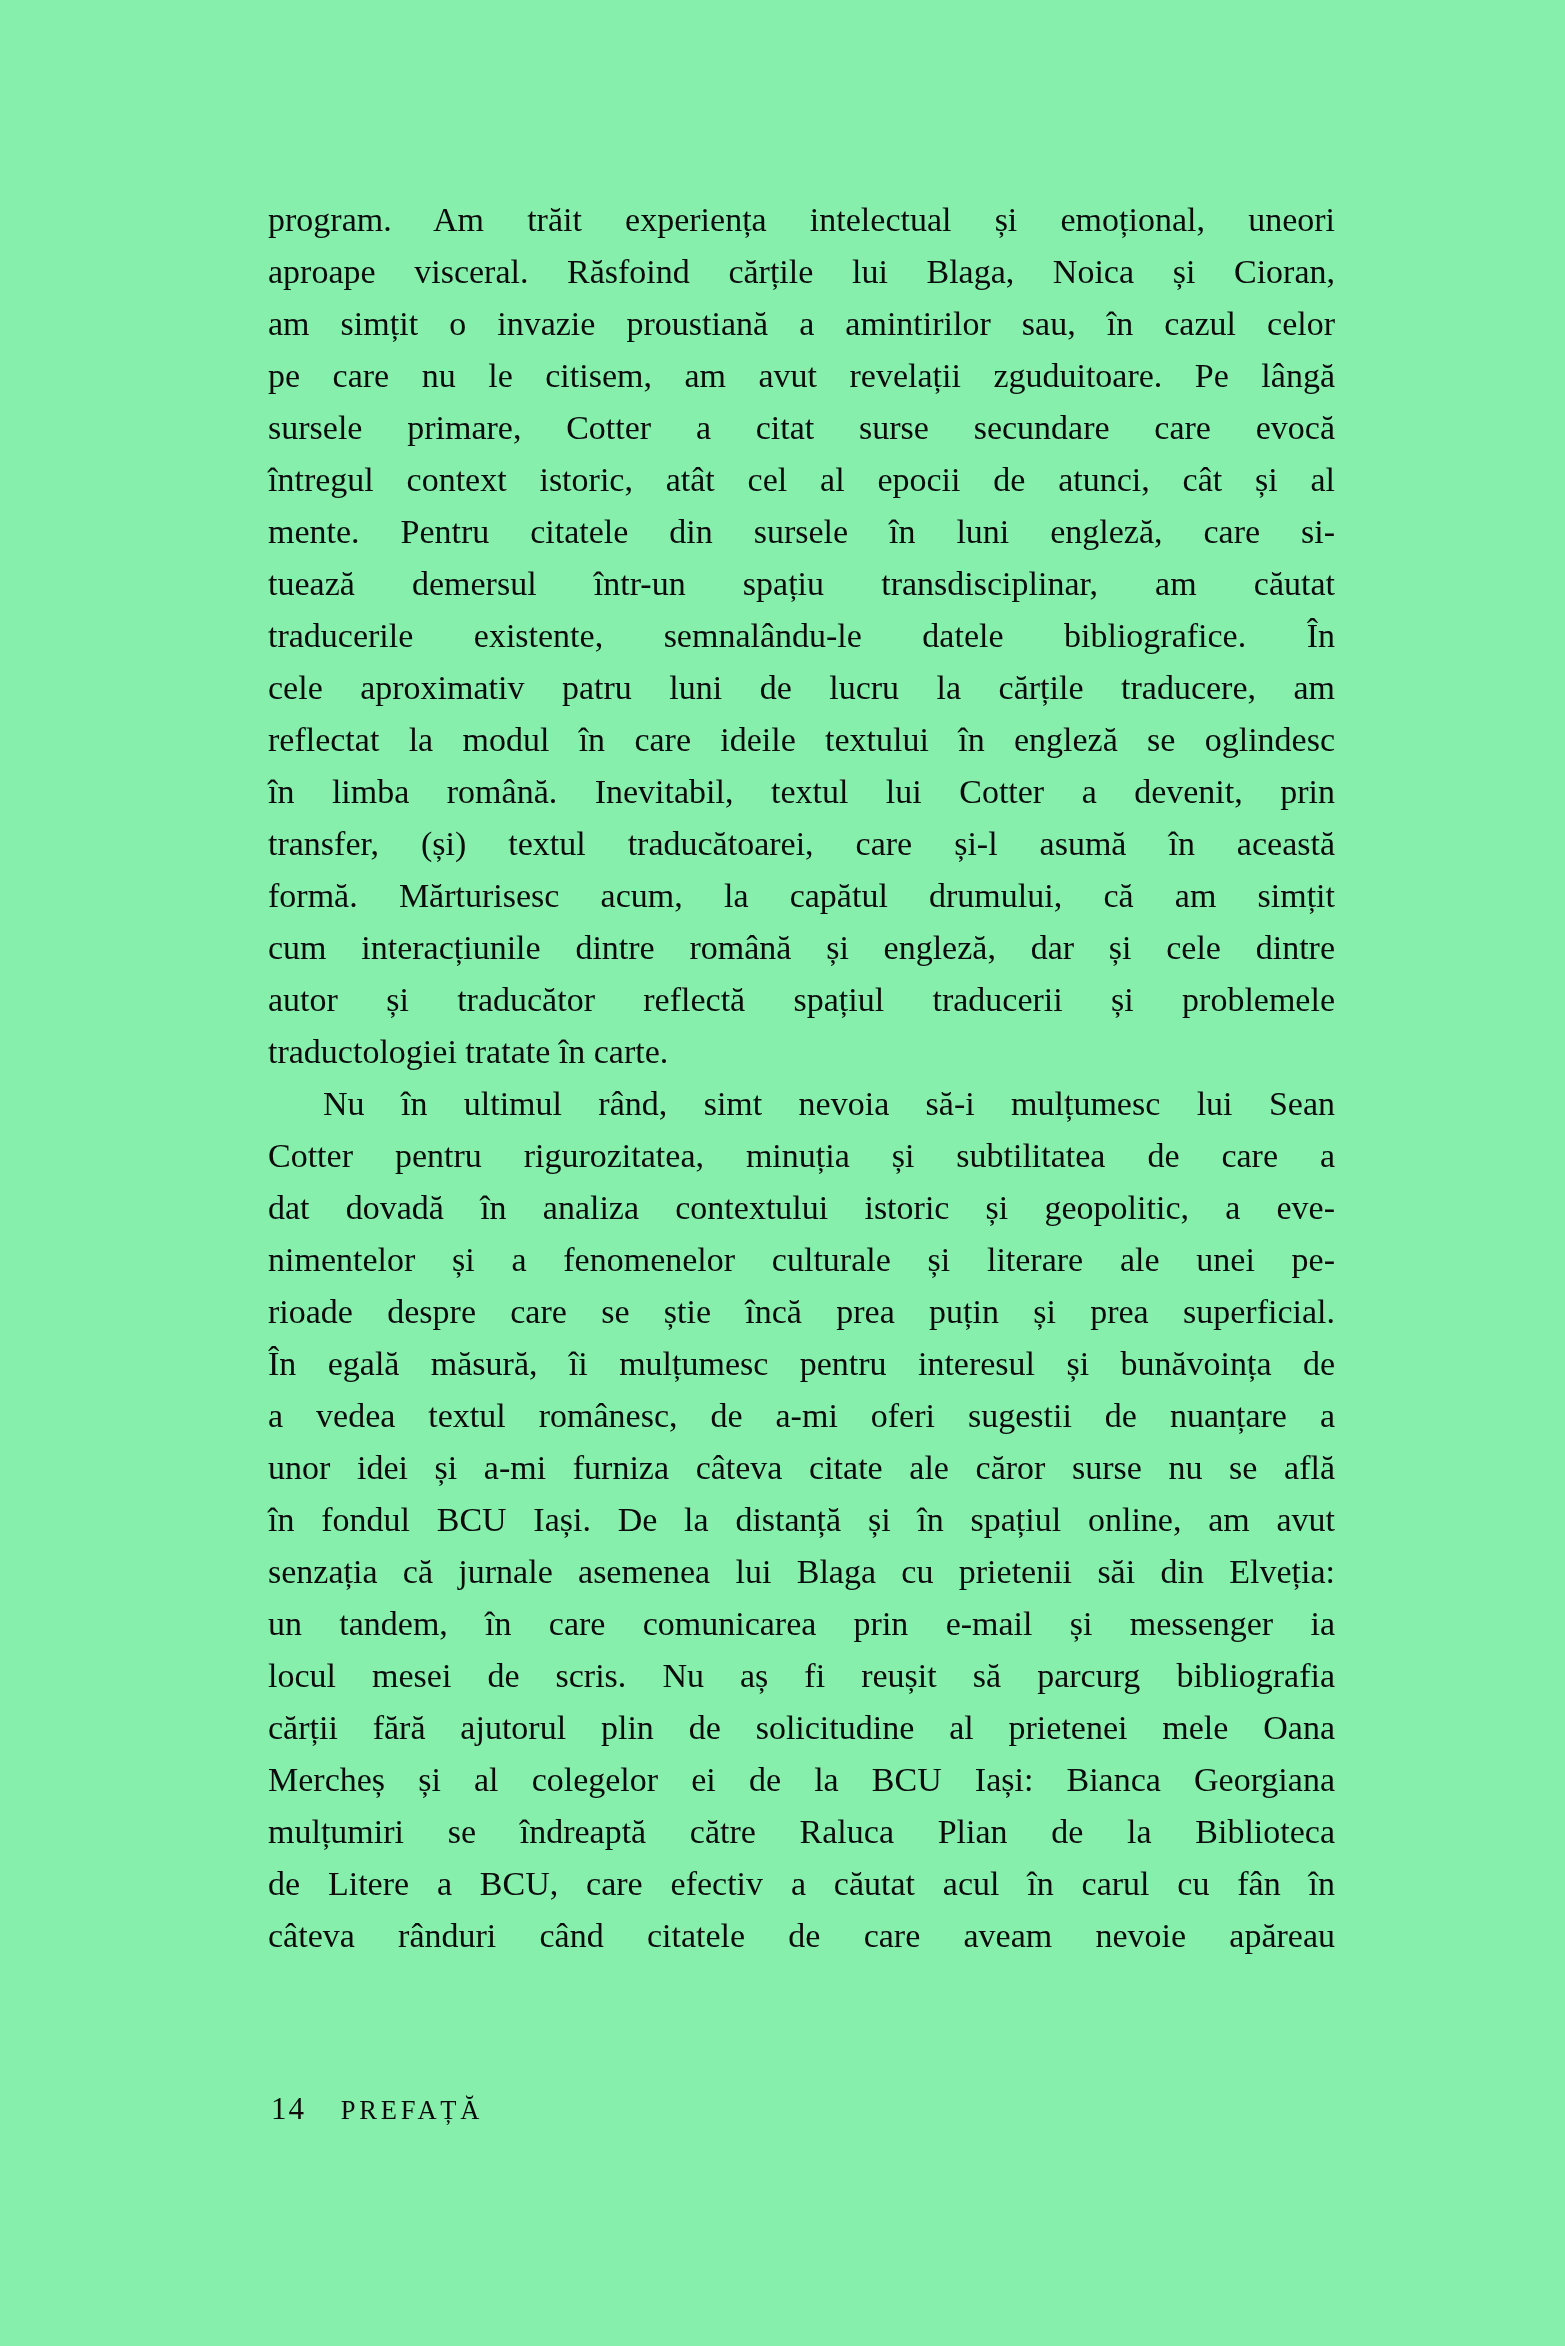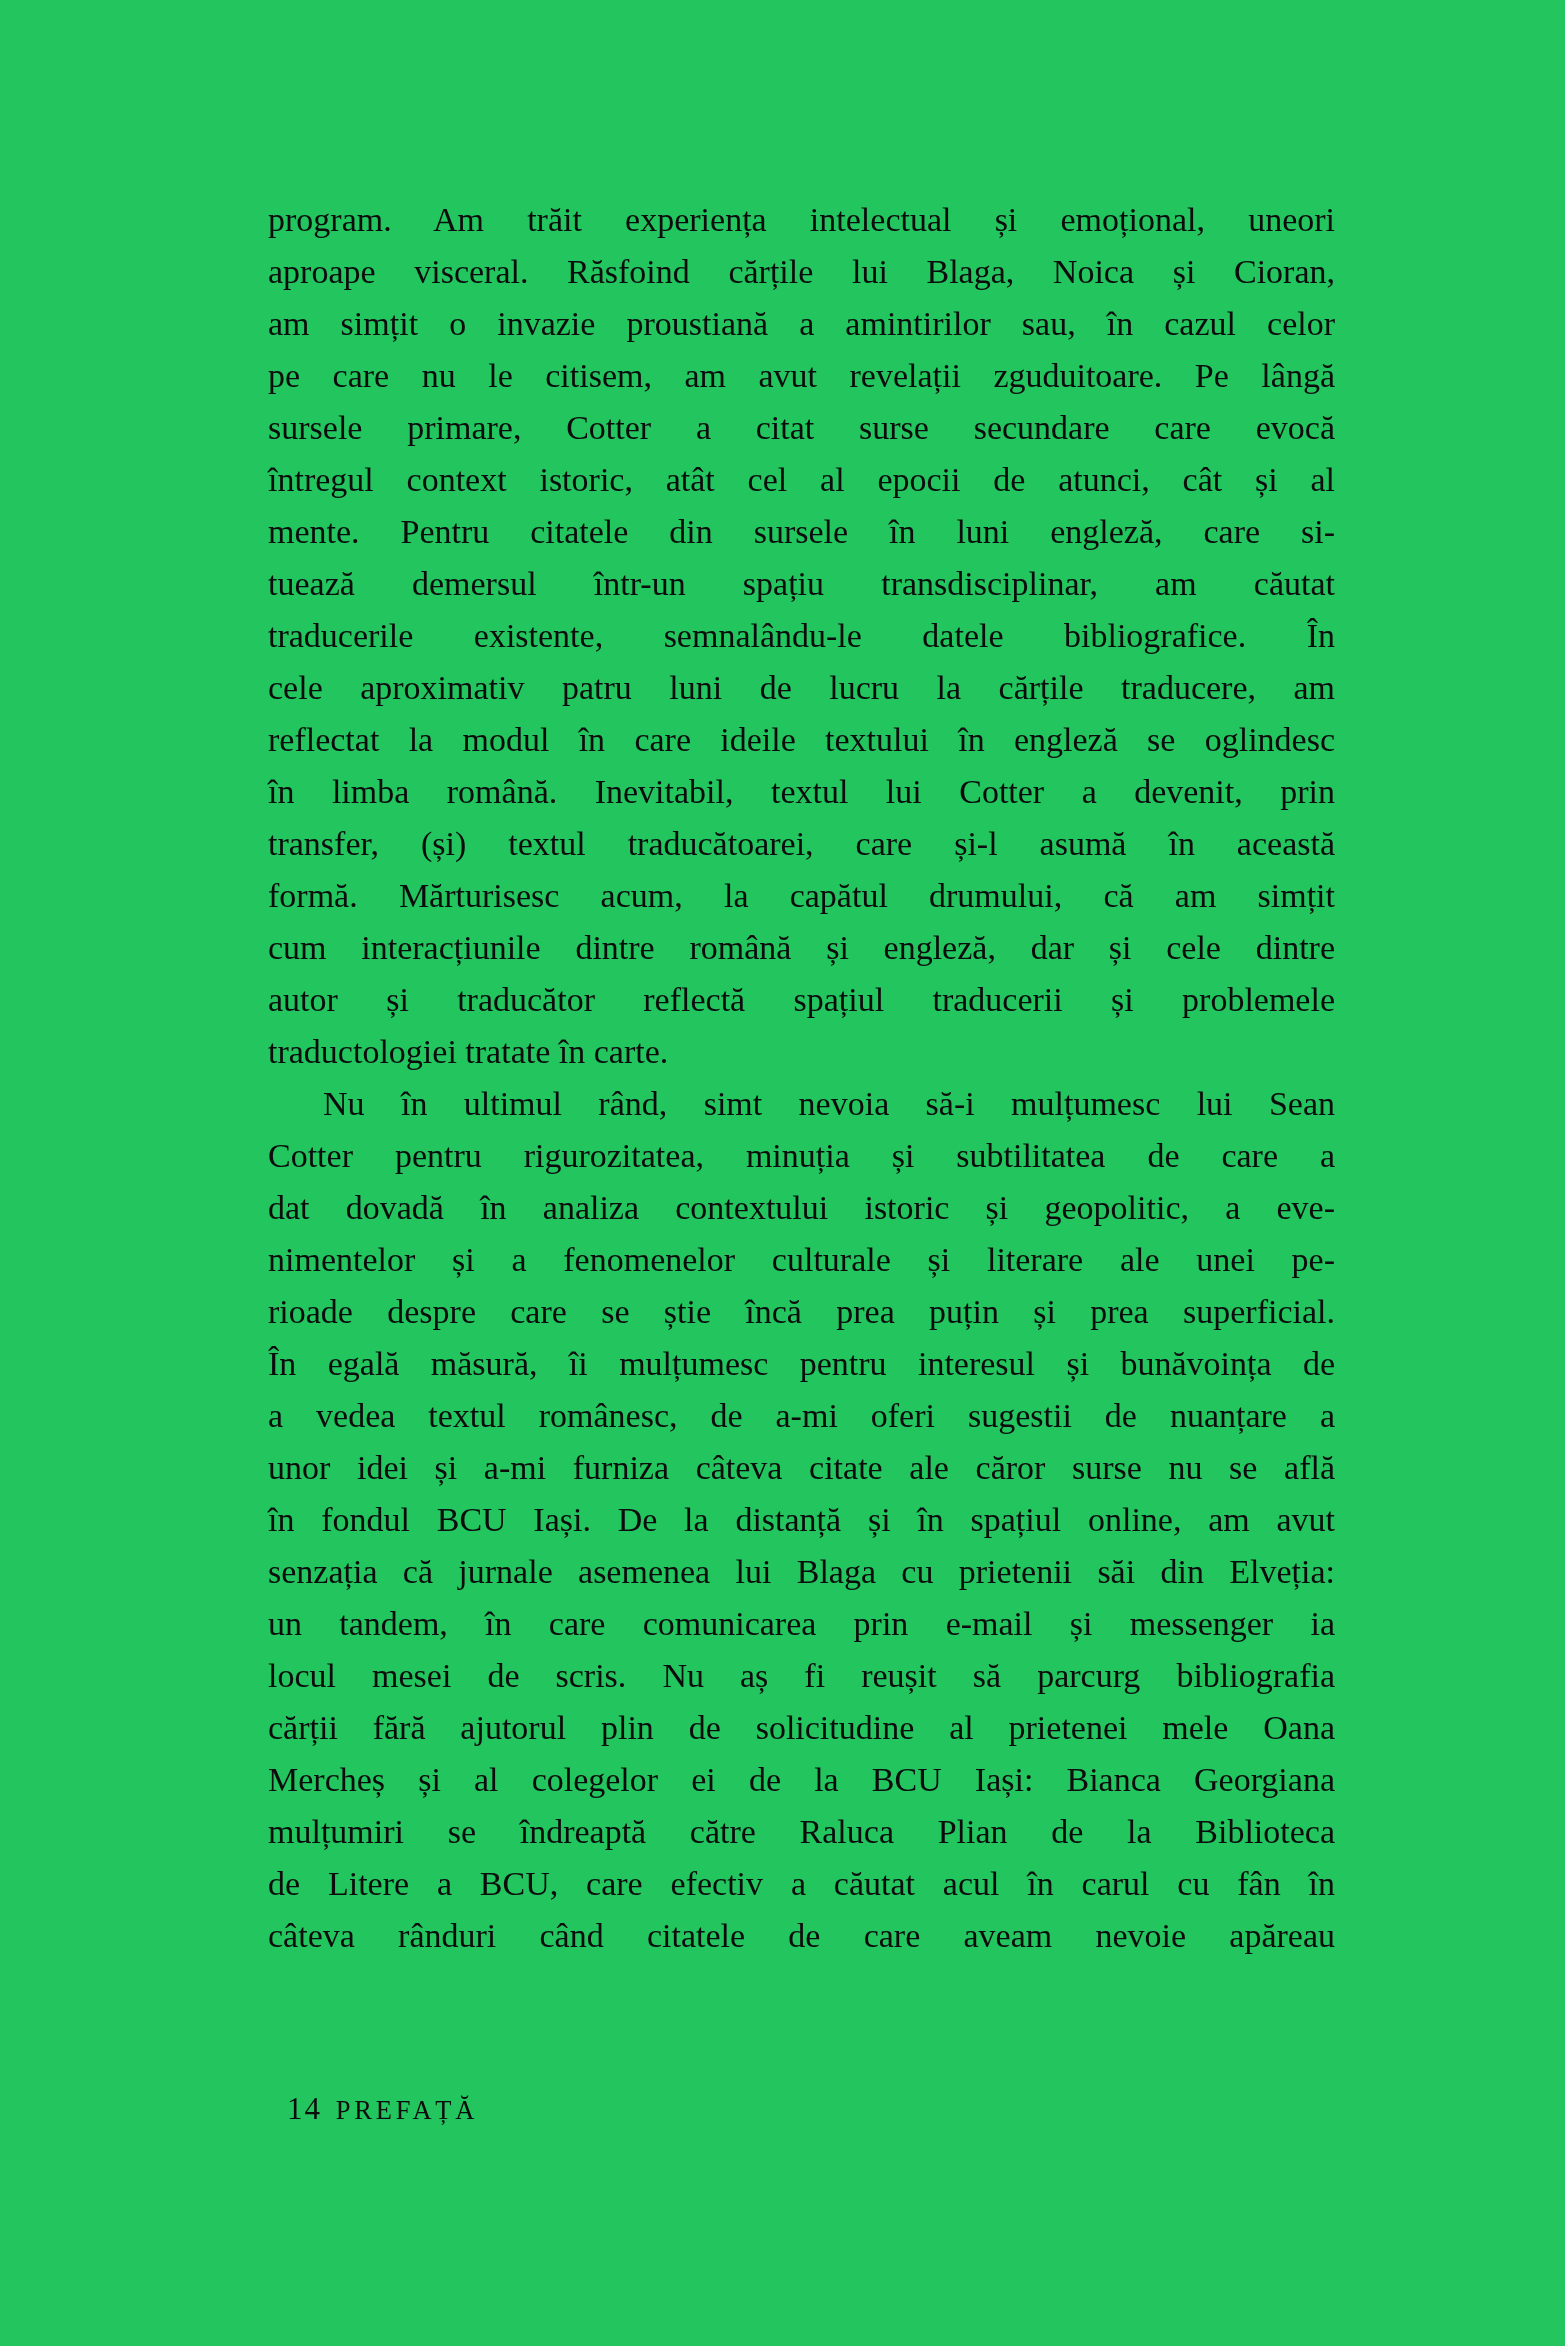--- a/index.html
+++ b/index.html
@@ -4,21 +4,21 @@
 <style>
   html, body {
     margin: 0;
     padding: 0;
     background: #ffffff;
   }
   .page {
     position: relative;
     width: 1565px;
     height: 2347px;
-    background: #22c55e;
+    background: #86efac;
     overflow: hidden;
     font-family: "Liberation Serif", "DejaVu Serif", serif;
     color: #0c0c0c;
   }
   .text-block {
     position: absolute;
     left: 268px;
     top: 194px;
     width: 1067px;
   }
@@ -37,22 +37,21 @@
   .line.para-end {
     text-align-last: left;
     -moz-text-align-last: left;
   }
   .footer {
     position: absolute;
     left: 271px;
     top: 2091px;
     display: flex;
     align-items: baseline;
-    gap: 14px;
-    margin-left: 16px;
+    gap: 35px;
   }
   .pagenum {
     font-size: 31px;
     letter-spacing: 1.9px;
   }
   .running-title {
     font-size: 26.5px;
     letter-spacing: 3.8px;
   }
 </style>

